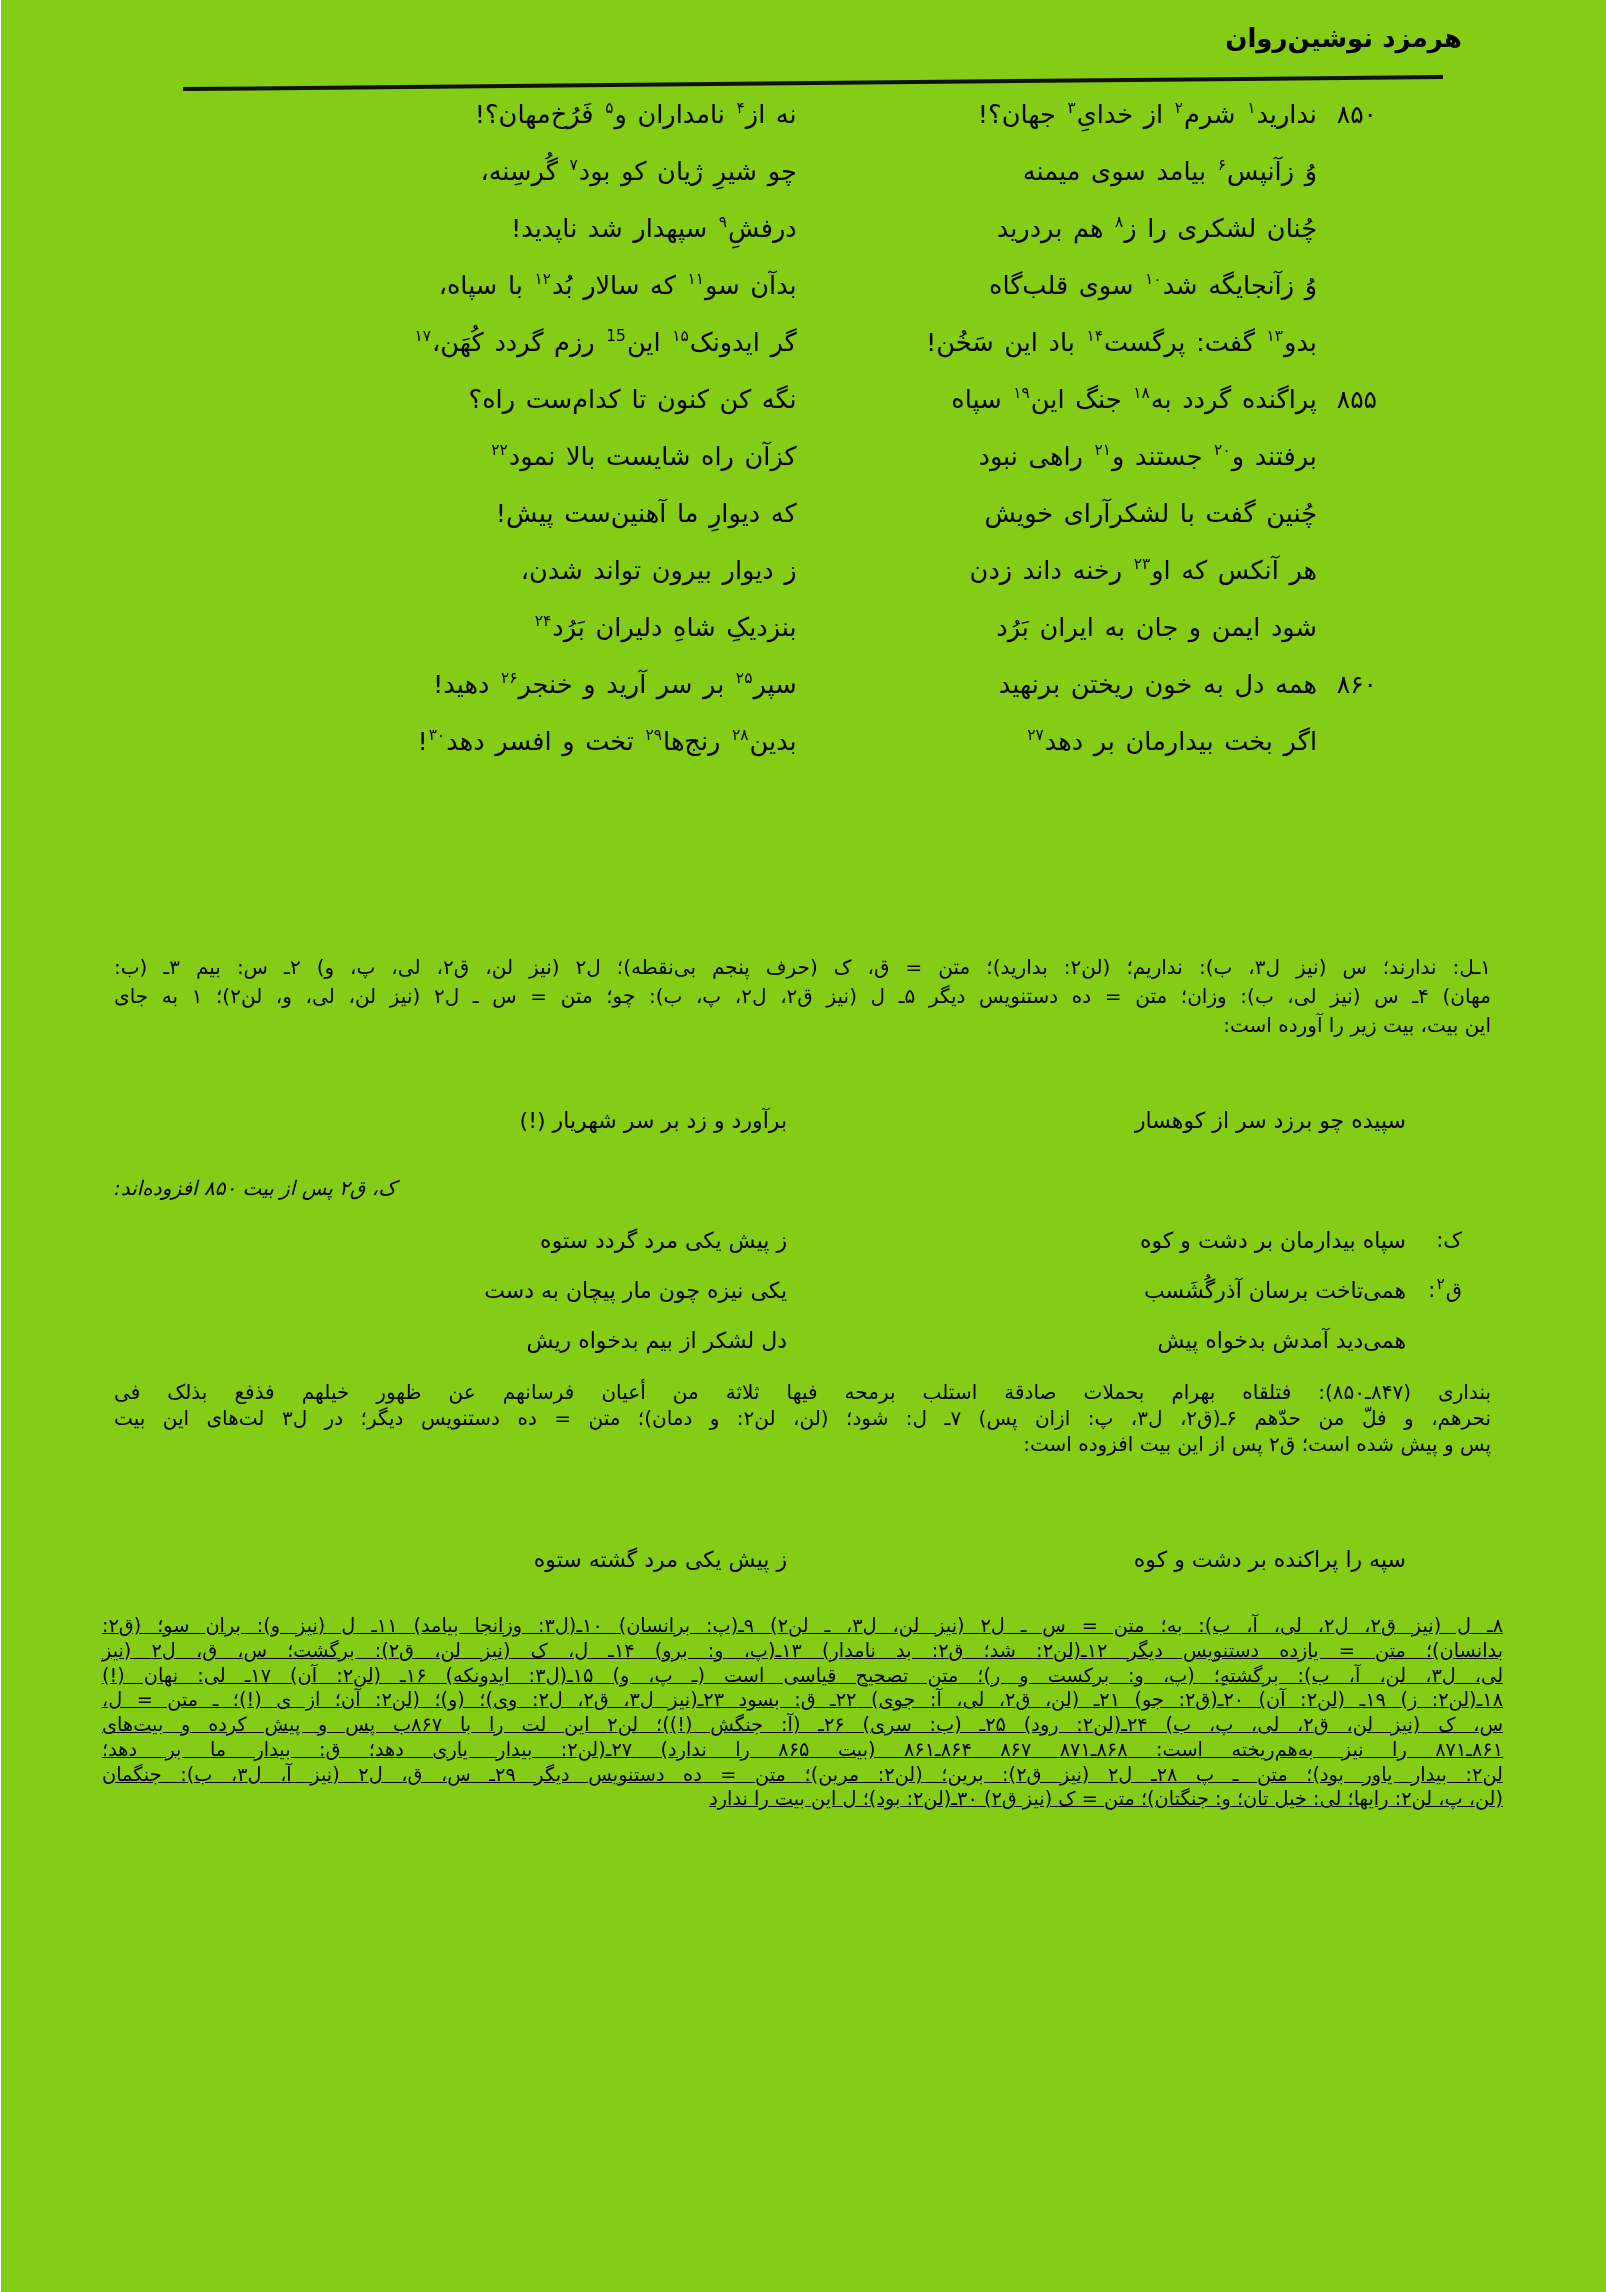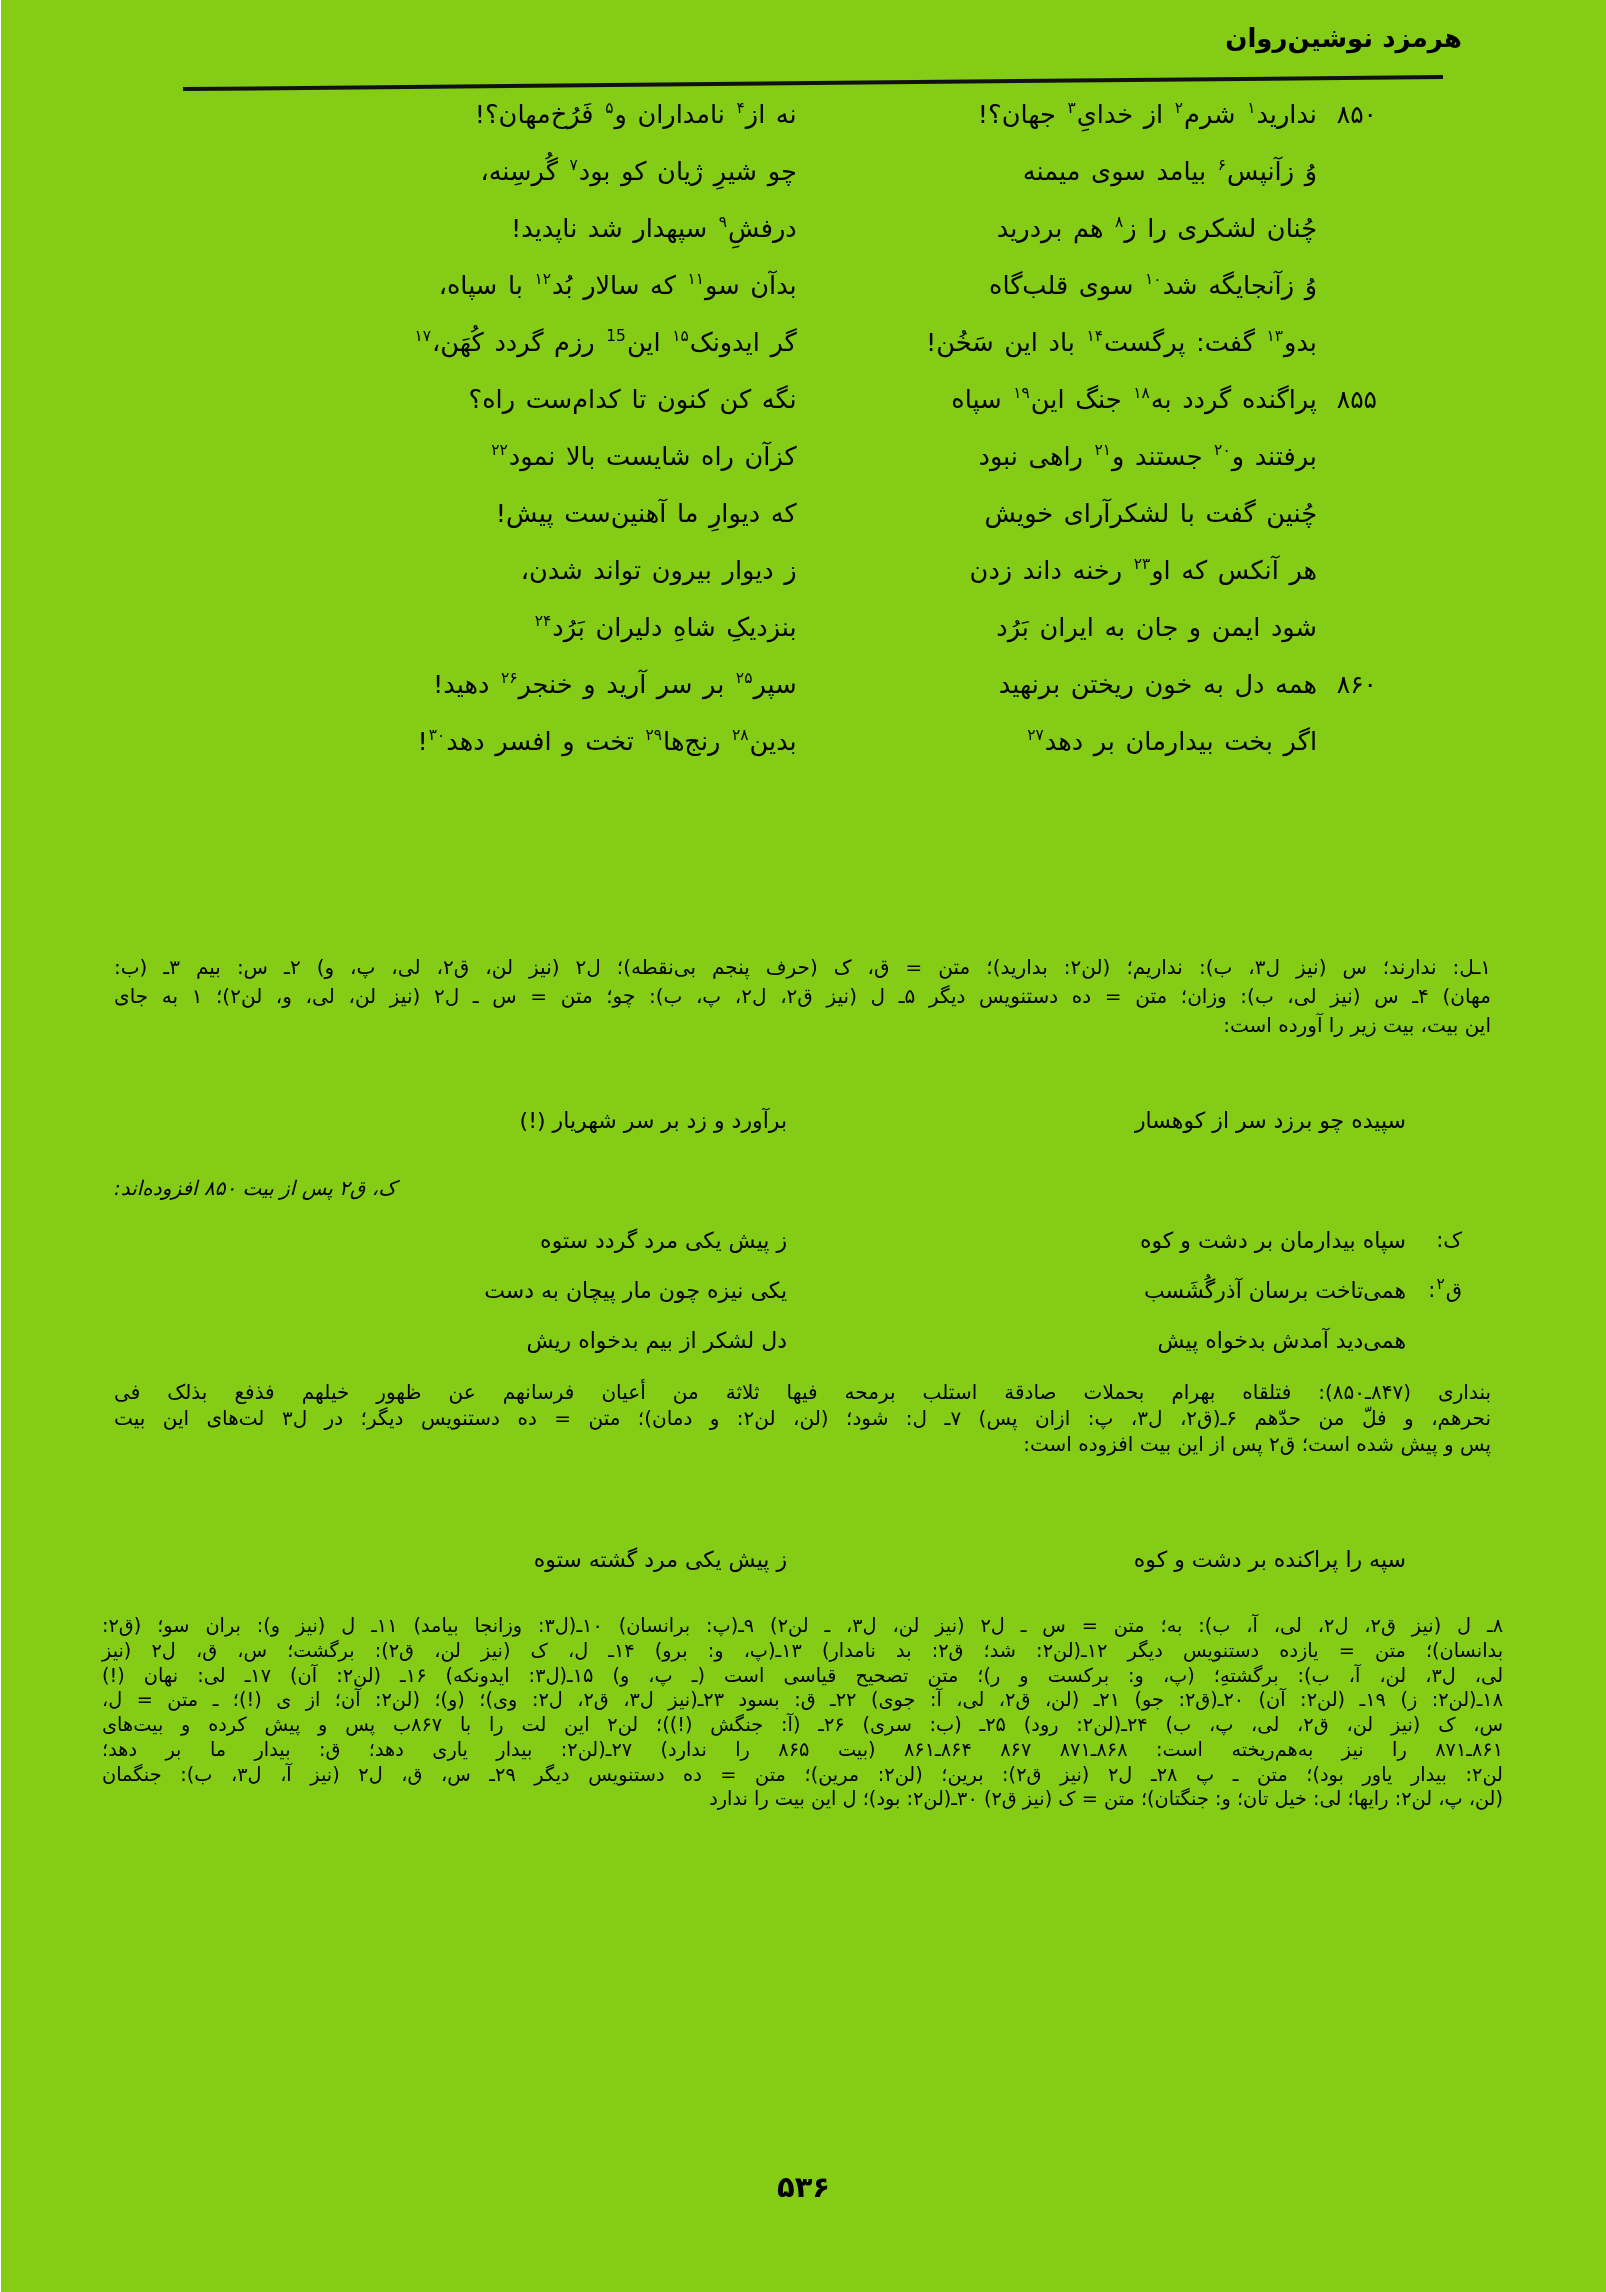--- a/index.html
+++ b/index.html
@@ -120,21 +120,21 @@
     white-space:nowrap;
   }
   .ins-a{ width:47%; white-space:nowrap; }
   .ins-b{ width:47%; white-space:nowrap; }
 
   .ins-row.nolabel .ins-a{ width:47%; }
 
   
   .dense{
     position:absolute;
-    right:104px; left:102px;
+    right:104px; left:102px;text-decoration:underline;
   }
   .dense .appline{
     font-size:19.3px;
     line-height:1.285;
   }
 
   
   .folio{
     position:absolute;
     left:0;right:0;
@@ -256,16 +256,15 @@
       <div class="appline">۸ـ ل (نیز ق۲، ل۲، لی، آ، ب): به؛ متن = س ـ ل۲ (نیز لن، ل۳، ـ لن۲)    ۹ـ(پ: برانسان)    ۱۰ـ(ل۳: وزانجا بیامد)    ۱۱ـ ل (نیز و): بران سو؛ (ق۲:</div>
       <div class="appline">بدانسان)؛ متن = یازده دستنویس دیگر    ۱۲ـ(لن۲: شد؛ ق۲: بد نامدار)    ۱۳ـ(پ، و: برو)    ۱۴ـ ل، ک (نیز لن، ق۲): برگشت؛ س، ق، ل۲ (نیز</div>
       <div class="appline">لی، ل۳، لن، آ، ب): برگشتهِ؛ (پ، و: برکست و ر)؛ متن تصحیح قیاسی است (ـ پ، و)    ۱۵ـ(ل۳: ایدونکه)    ۱۶ـ (لن۲: آن)    ۱۷ـ لی: نهان (!)</div>
       <div class="appline">۱۸ـ(لن۲: ز)    ۱۹ـ (لن۲: آن)    ۲۰ـ(ق۲: جو)    ۲۱ـ (لن، ق۲، لی، آ: جوی)    ۲۲ـ ق: بسود    ۲۳ـ(نیز ل۳، ق۲، ل۲: وی)؛ (و)؛ (لن۲: آن؛ از ی (!)؛ ـ متن = ل،</div>
       <div class="appline">س، ک (نیز لن، ق۲، لی، پ، ب)    ۲۴ـ(لن۲: رود)    ۲۵ـ (ب: سری)    ۲۶ـ (آ: جنگش (!))؛ لن۲ این لت را با ۸۶۷ب پس و پیش کرده و بیت‌های</div>
       <div class="appline">۸۶۱ـ۸۷۱ را نیز به‌هم‌ریخته است: ۸۶۸ـ۸۷۱  ۸۶۷  ۸۶۴ـ۸۶۱ (بیت ۸۶۵ را ندارد)    ۲۷ـ(لن۲: بیدار یاری دهد؛ ق: بیدار ما بر دهد؛</div>
       <div class="appline">لن۲: بیدار یاور بود)؛ متن ـ پ    ۲۸ـ ل۲ (نیز ق۲): برین؛ (لن۲: مرین)؛ متن = ده دستنویس دیگر    ۲۹ـ س، ق، ل۲ (نیز آ، ل۳، ب): جنگمان</div>
       <div class="appline last">(لن، پ، لن۲: رایها؛ لی: خیل تان؛ و: جنگتان)؛ متن = ک (نیز ق۲)    ۳۰ـ(لن۲: بود)؛ ل این بیت را ندارد</div>
     </div>
 
-  <div class="folio">۵۳۶</div>
 
 </div>
 
 
 </body></html>

